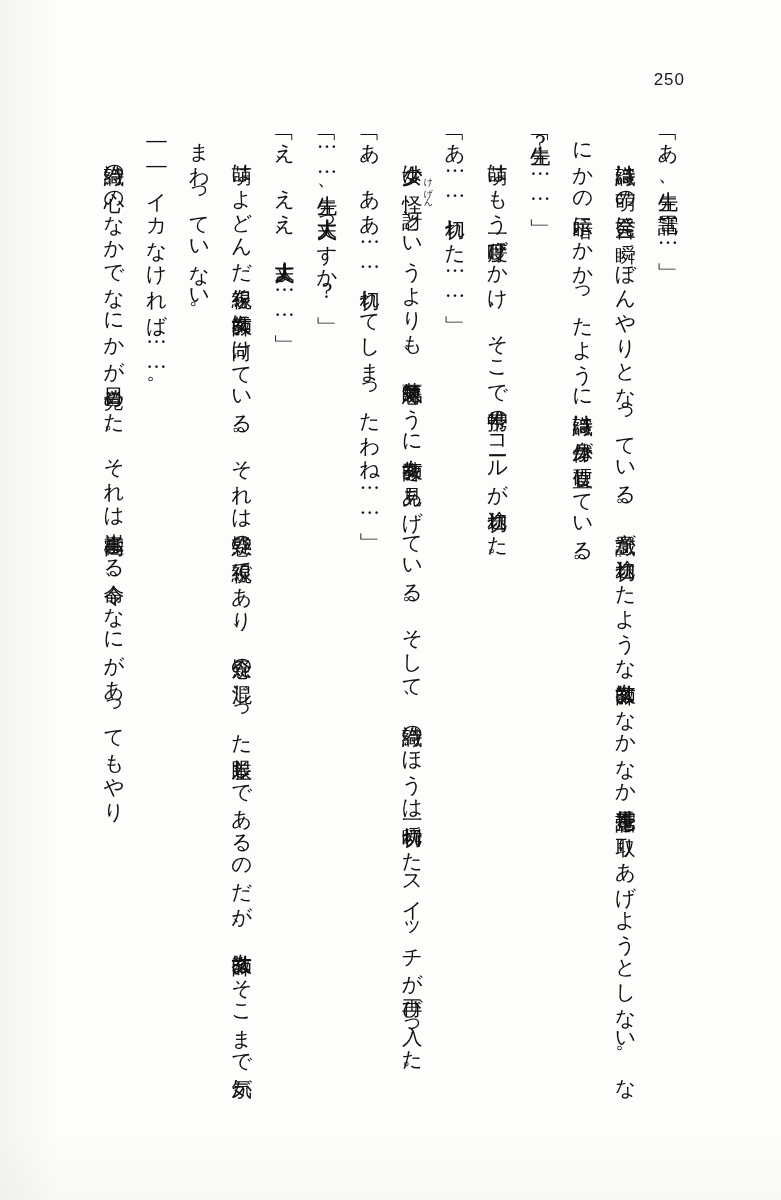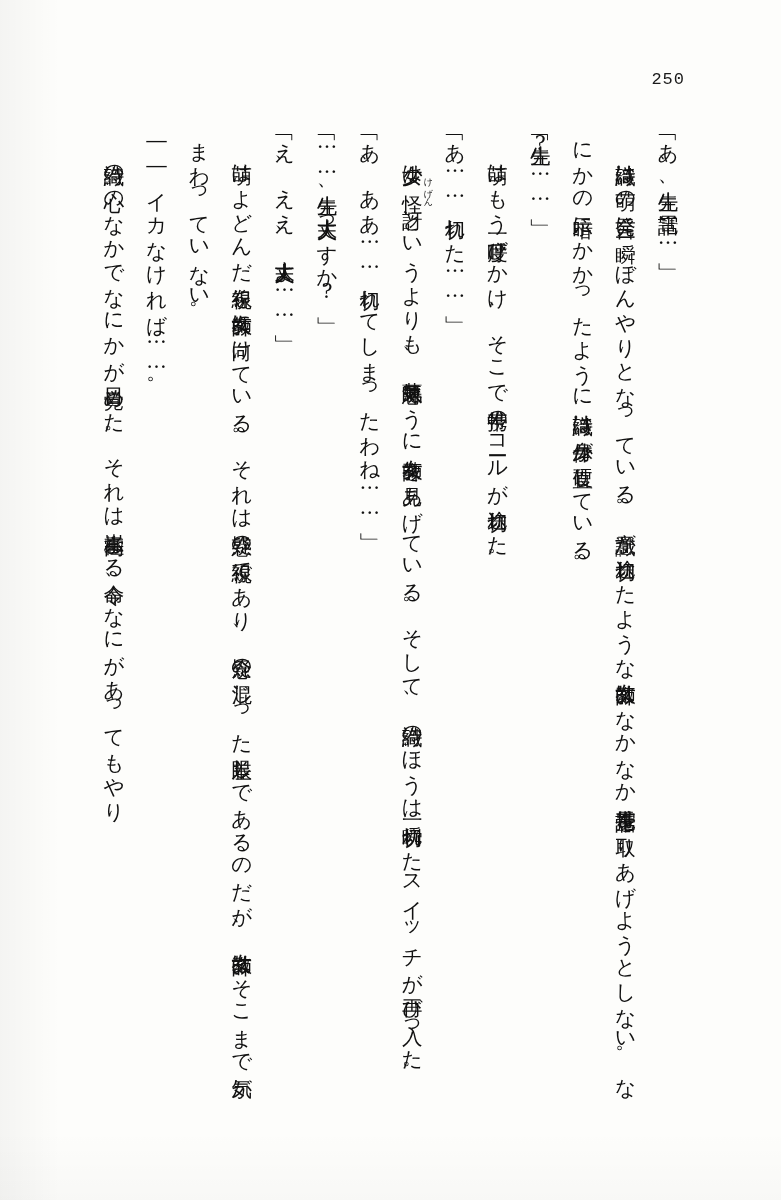--- a/index.html
+++ b/index.html
@@ -21,21 +21,21 @@
     background: #fdfdfb;
   }
   
   .page-number {
     position: absolute;
     top: 70px;
     right: 96px;
     font-size: 17px;
     letter-spacing: 1px;
     color: #1a1a1a;
-    font-family: Liberation Mono, monospace;
+    font-family: Liberation Sans, sans-serif;
   }
   
   .body-text {
     position: absolute;
     top: 128px;
     right: 92px;
     height: 960px;
     width: 600px;
     writing-mode: vertical-rl;
     -webkit-writing-mode: vertical-rl;

